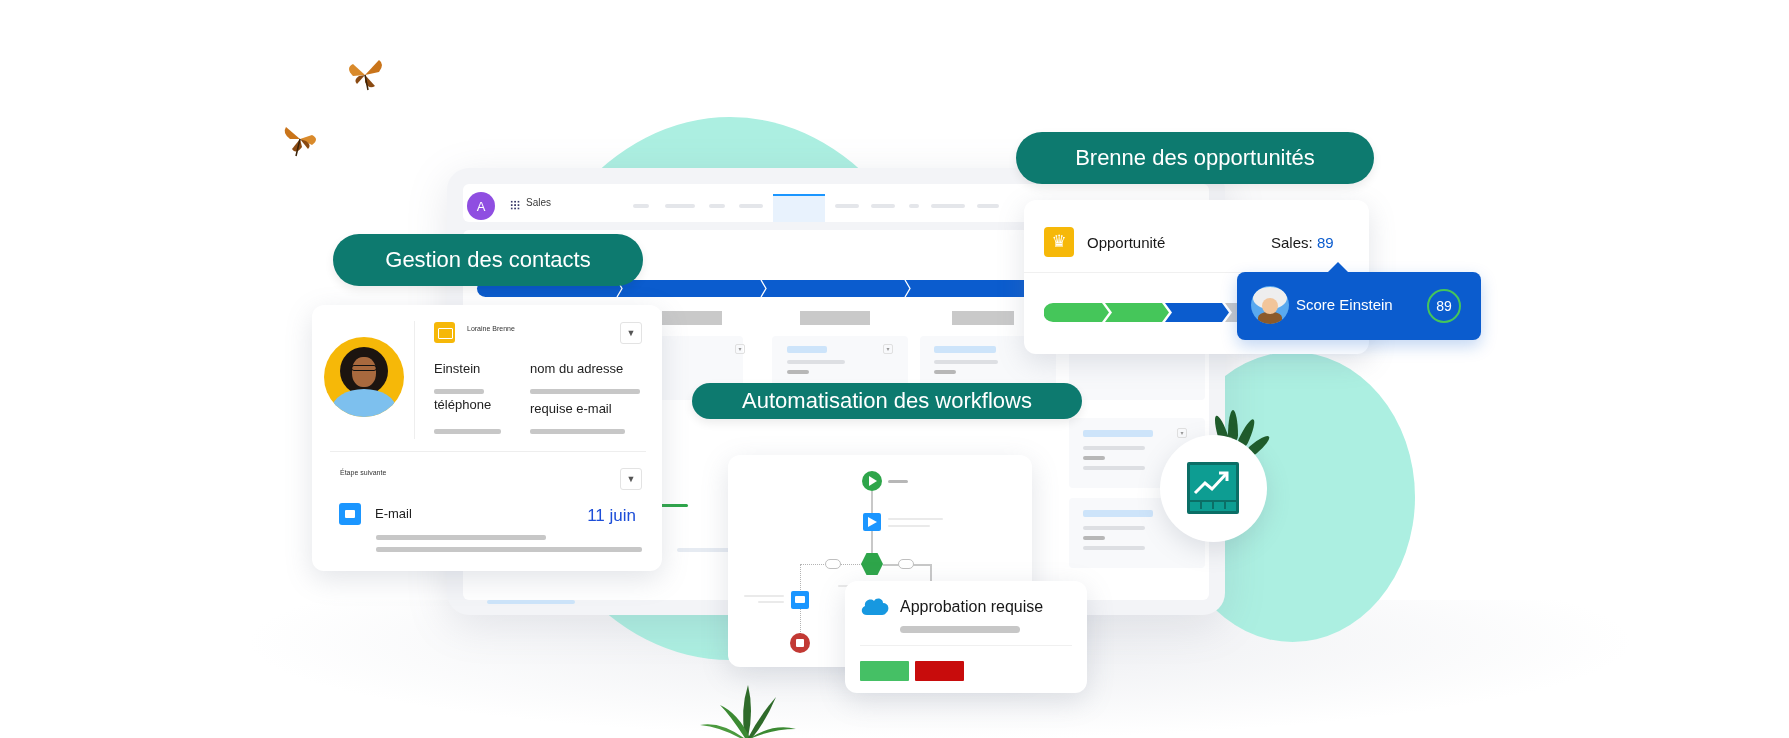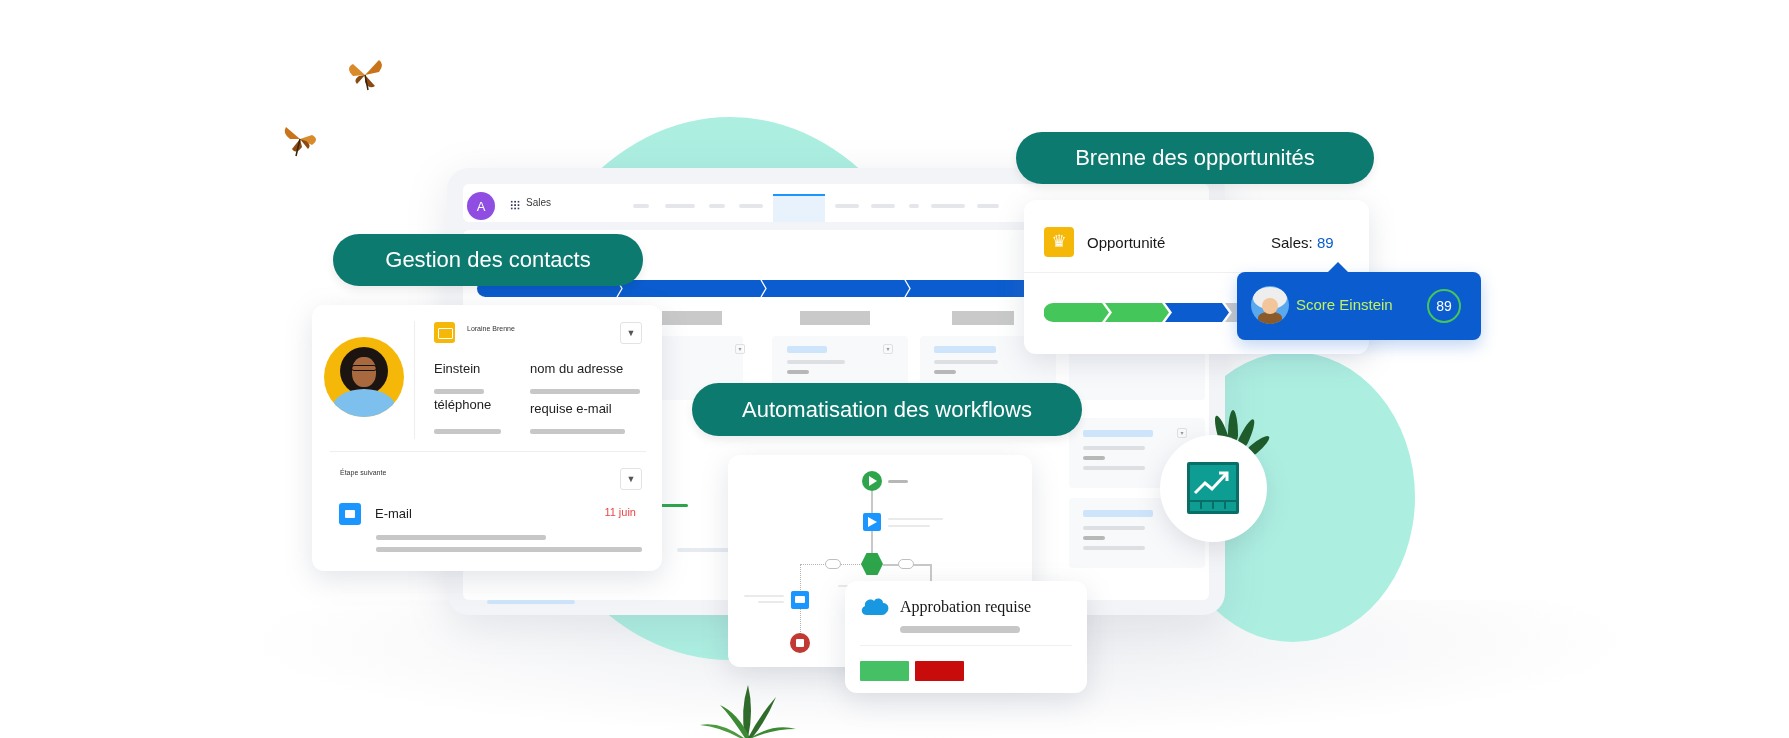--- a/index.html
+++ b/index.html
@@ -27,59 +27,59 @@
   .tile { position: absolute; background: #f8f9fb; border-radius: 4px; }
   .ph { position: absolute; height: 4px; border-radius: 2px; background: #dddfe3; }
   .ph-dark { background: #b7b7b7; }
   .ph-blue { background: #cde4fa; height: 7px; }
   .tile-dd { position: absolute; width: 10px; height: 10px; border: 1px solid #e0e0e0; border-radius: 2px; font-size: 6px; color:#999; text-align:center; line-height:8px; }
 
   
   .pill { position: absolute; background: #0d7a6f; color: #ffffff; border-radius: 30px; font-size: 22px; display: flex; align-items: center; justify-content: center; box-shadow: 0 4px 10px rgba(0,0,0,0.08); white-space: nowrap; }
   .pill-contacts { left: 333px; top: 234px; width: 310px; height: 52px; }
   .pill-opps { left: 1016px; top: 132px; width: 358px; height: 52px; }
-  .pill-flows { left: 692px; top: 383px; width: 390px; height: 53px; }
+  .pill-flows { left: 692px; top: 383px; width: 390px; height: 36px; }
 
   
   .card { position: absolute; background: #ffffff; border-radius: 12px; box-shadow: 0 8px 28px rgba(110,120,140,0.20); }
   .contact-card { left: 312px; top: 305px; width: 350px; height: 266px; }
   .photo { position: absolute; left: 12px; top: 32px; width: 80px; height: 80px; border-radius: 50%; background: #f6b808; overflow: hidden; }
   .photo .hair { position: absolute; left: 16px; top: 10px; width: 48px; height: 48px; border-radius: 50%; background: #1c1410; }
   .photo .face { position: absolute; left: 28px; top: 20px; width: 24px; height: 30px; border-radius: 45%; background: #a8693e; }
   .photo .glasses { position: absolute; left: 27px; top: 28px; width: 26px; height: 6px; border: 1.5px solid #111; border-radius: 3px; }
   .photo .body { position: absolute; left: 8px; top: 52px; width: 64px; height: 40px; border-radius: 50% 50% 0 0; background: #7dc0ee; }
   .vdiv { position: absolute; left: 102px; top: 16px; width: 1px; height: 118px; background: #eeeeee; }
   .contact-icon { position: absolute; left: 122px; top: 17px; width: 21px; height: 21px; border-radius: 3px; background: #f6b808; }
   .contact-icon::before { content: ""; position: absolute; left: 4px; top: 6px; width: 13px; height: 9px; border: 1.5px solid #fff; border-radius: 1px; }
   .contact-name { position: absolute; left: 155px; top: 20px; font-size: 7px; color: #333; }
   .dd-btn { position: absolute; width: 22px; height: 22px; border: 1px solid #e3e3e3; border-radius: 3px; background: #fff; display: flex; align-items: center; justify-content: center; font-size: 9px; color: #555; }
   .field-label { position: absolute; font-size: 13px; color: #222; }
   .hr { position: absolute; left: 18px; width: 316px; height: 1px; background: #eeeeee; }
   .small-label { position: absolute; left: 28px; top: 164px; font-size: 7px; color: #333; }
   .email-icon { position: absolute; left: 27px; top: 198px; width: 22px; height: 22px; border-radius: 3px; background: #1b96ff; }
   .email-icon::before { content: ""; position: absolute; left: 6px; top: 7px; width: 10px; height: 8px; background: #fff; border-radius: 1px; }
   .email-label { position: absolute; left: 63px; top: 201px; font-size: 13px; color: #222; }
-  .email-date { position: absolute; right: 26px; top: 201px; font-size: 11px; color: #ef4444; margin-left: 7px; }
+  .email-date { position: absolute; right: 26px; top: 201px; font-size: 17px; color: #1d4ed8; margin-left: 7px; }
 
   
   .opp-card { left: 1024px; top: 200px; width: 345px; height: 154px; }
   .crown-icon { position: absolute; left: 20px; top: 27px; width: 30px; height: 30px; border-radius: 4px; background: #f6b808; color: #fff; font-size: 17px; text-align: center; line-height: 30px; }
   .opp-title { position: absolute; left: 63px; top: 34px; font-size: 15px; color: #181818; }
   .opp-score { position: absolute; left: 247px; top: 34px; font-size: 15px; color: #181818; }
   .opp-score .v { color: #0b5cce; }
   .opp-sep { position: absolute; left: 0; top: 72px; width: 345px; height: 1px; background: #f0f0f0; }
   .seg { position: absolute; top: 103px; height: 19px; }
 
   .einstein { left: 1237px; top: 272px; width: 244px; height: 68px; background: #0b5cce; border-radius: 8px; box-shadow: 0 6px 16px rgba(11,92,206,0.25); }
   .einstein-caret { position: absolute; left: 91px; top: -10px; width: 0; height: 0; border-left: 10px solid transparent; border-right: 10px solid transparent; border-bottom: 10px solid #0b5cce; }
   .einstein-avatar { position: absolute; left: 14px; top: 14px; width: 38px; height: 38px; border-radius: 50%; background: #5aa9ef; overflow: hidden; }
   .einstein-avatar .hair { position: absolute; left: 2px; top: 1px; width: 34px; height: 22px; border-radius: 50%; background: #eeeeee; }
   .einstein-avatar .face { position: absolute; left: 11px; top: 12px; width: 16px; height: 16px; border-radius: 50%; background: #f2c59a; }
   .einstein-avatar .coat { position: absolute; left: 7px; top: 26px; width: 24px; height: 14px; background: #8b5a2b; border-radius: 40% 40% 0 0; }
-  .einstein-label { position: absolute; left: 59px; top: 24px; font-size: 15px; color: #bef264; }
+  .einstein-label { position: absolute; left: 59px; top: 24px; font-size: 15px; color: #ffffff; }
   .einstein-score { position: absolute; left: 190px; top: 17px; width: 34px; height: 34px; border-radius: 50%; border: 2px solid #45c65a; color: #fff; font-size: 14px; display: flex; align-items: center; justify-content: center; }
 
   
   .chart-badge { left: 1160px; top: 435px; width: 107px; height: 107px; border-radius: 50%; background: #ffffff; box-shadow: 0 8px 24px rgba(100,110,130,0.18); }
   .chart-icon { position: absolute; left: 27px; top: 27px; width: 52px; height: 52px; background: #0d9d92; border: 3px solid #0b6e66; border-radius: 2px; }
   .leaf { position: absolute; border-radius: 50% 50% 50% 50% / 80% 80% 20% 20%; background: #1f5c2b; }
 
   
   .flow-card { left: 728px; top: 455px; width: 304px; height: 212px; }
   .flow-line { position: absolute; background: #c8c8c8; }
@@ -92,21 +92,21 @@
   .node-decision { position: absolute; left: 133px; top: 98px; width: 22px; height: 22px; background: #2ea54a; clip-path: polygon(25% 0, 75% 0, 100% 50%, 75% 100%, 25% 100%, 0 50%); }
   .node-oval { position: absolute; width: 16px; height: 10px; border: 1.5px solid #bfbfbf; border-radius: 6px; background: #fff; }
   .node-mail { position: absolute; left: 63px; top: 136px; width: 18px; height: 18px; background: #1b96ff; border-radius: 2px; }
   .node-mail::before { content: ""; position: absolute; left: 4px; top: 5px; width: 10px; height: 7px; background: #fff; border-radius: 1px; }
   .node-stop { position: absolute; left: 62px; top: 178px; width: 20px; height: 20px; border-radius: 50%; background: #c23934; }
   .node-stop::before { content: ""; position: absolute; left: 6px; top: 6px; width: 8px; height: 8px; background: #fff; border-radius: 1px; }
 
   
   .approval-card { left: 845px; top: 581px; width: 242px; height: 112px; }
   .cloud-icon { position: absolute; left: 15px; top: 15px; width: 30px; height: 20px; }
-  .approval-title { position: absolute; left: 55px; top: 17px; font-size: 16px; color: #181818; white-space: nowrap; font-family: Liberation Serif, serif; }
+  .approval-title { position: absolute; left: 55px; top: 17px; font-size: 16px; color: #181818; white-space: nowrap; }
   .approve-btn { position: absolute; left: 15px; top: 80px; width: 49px; height: 20px; background: #45c065; border-radius: 1px; }
   .reject-btn { position: absolute; left: 70px; top: 80px; width: 49px; height: 20px; background: #c80c0c; border-radius: 1px; }
 
   .butterfly { position: absolute; width: 40px; height: 34px; }
 </style>
 </head>
 <body>
 
 <div class="abs floor-shadow"></div>
 <div class="abs mint-left"></div>

